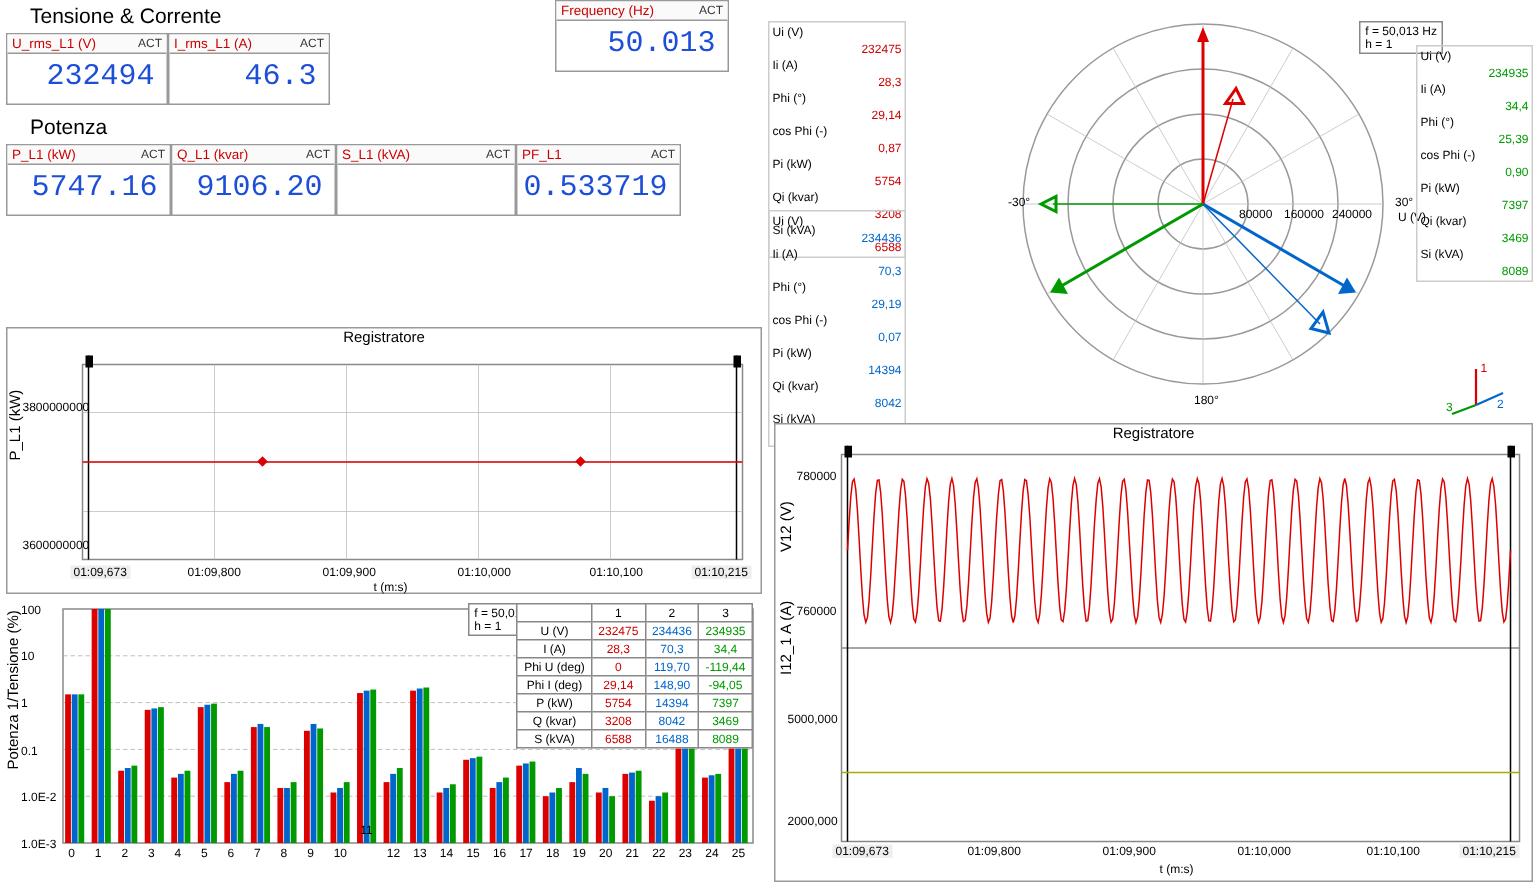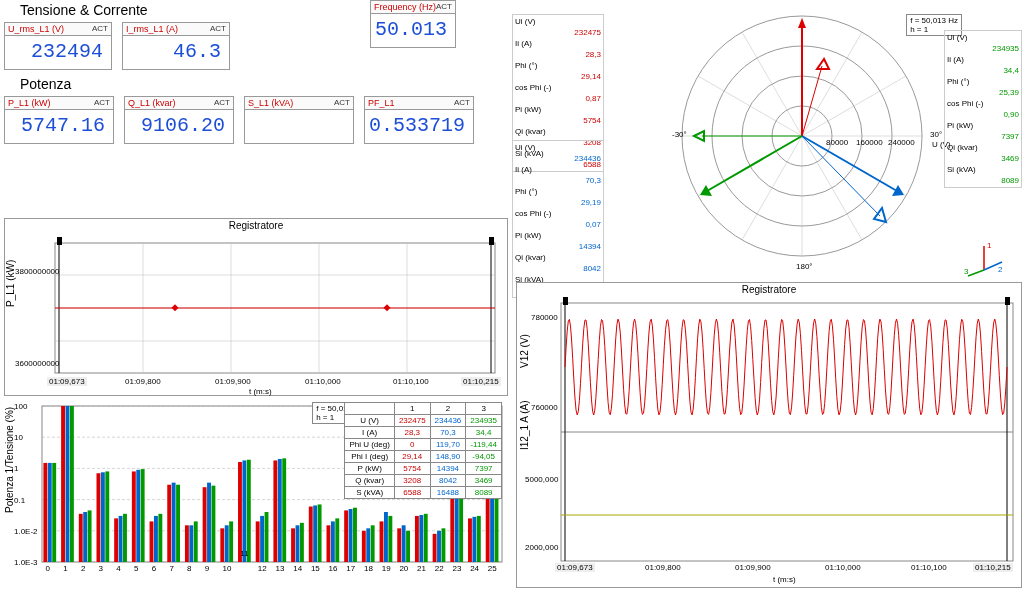--- a/index.html
+++ b/index.html
@@ -1,19 +1,19 @@
 <!DOCTYPE html>
 <html><head>
 <meta charset="utf-8">
 <style>
   * { box-sizing: border-box; margin: 0; padding: 0; }
   body { font-family: Arial, sans-serif; font-size: 10px; background: #fff; width: 1024px; height: 591px; overflow: hidden; position: relative; }
 
   .section-title { font-size: 14px; font-weight: normal; color: #000; padding: 2px 0 4px 20px; }
-  .panel-row { display: flex; gap: 10px; padding-left: 4px; align-items: flex-end; }
+  .panel-row { display: flex; gap: 0; padding-left: 4px; align-items: flex-end; }
   .meas-box { border: 1px solid #999; position: relative; background: #fff; height: 48px; display: flex; flex-direction: column; }
   .meas-header { font-size: 9px; color: #c00; padding: 0 3px; display: flex; justify-content: space-between; border-bottom: 1px solid #999; background: #fafafa; line-height: 12px; }
   .meas-act { color: #333; font-size: 8px; }
   .meas-val { font-family: "Courier New", monospace; font-size: 20px; color: #1d4ed8; text-align: right; padding: 4px 8px 0 0; flex: 1; }
 
   .chart-frame { border: 1px solid #999; position: absolute; background: #fff; }
   .chart-title { text-align: center; font-size: 10px; padding: 1px 0; }
   .y-axis-label { transform: rotate(-90deg); transform-origin: left top; }
 
   svg { display: block; }
@@ -66,38 +66,38 @@
         </div>
       <div class="meas-val">5747.16</div>
     </div>
     <div class="meas-box" style="width:110px;">
       <div class="meas-header">
           <span>Q_L1 (kvar)</span>
           <span class="meas-act">ACT</span>
         </div>
       <div class="meas-val">9106.20</div>
     </div>
+    <div class="meas-box" style="width:120px;">
+      <div class="meas-header">
+          <span>S_L1 (kVA)</span>
+          <span class="meas-act">ACT</span>
+        </div>
+    </div>
     <div class="meas-box" style="width:110px;">
       <div class="meas-header">
-          <span>S_L1 (kVA)</span>
-          <span class="meas-act">ACT</span>
-        </div>
-    </div>
-    <div class="meas-box" style="width:110px;">
-      <div class="meas-header">
           <span>PF_L1</span>
           <span class="meas-act">ACT</span>
         </div>
       <div class="meas-val">0.533719</div>
     </div>
   </div>
 </div>
 
 <div style="position:absolute; left:366px; top:0; width:140px;">
-  <div class="meas-box" style="width:86px; margin-left:4px;">
+  <div class="meas-box" style="width:116px; margin-left:4px;">
     <div class="meas-header">
         <span>Frequency (Hz)</span>
         <span class="meas-act">ACT</span>
       </div>
     <div class="meas-val">50.013</div>
   </div>
 </div>
 
 <div class="chart-frame" style="left:4px; top:218px; width:504px; height:178px;">
   <div class="chart-title">Registratore</div>

